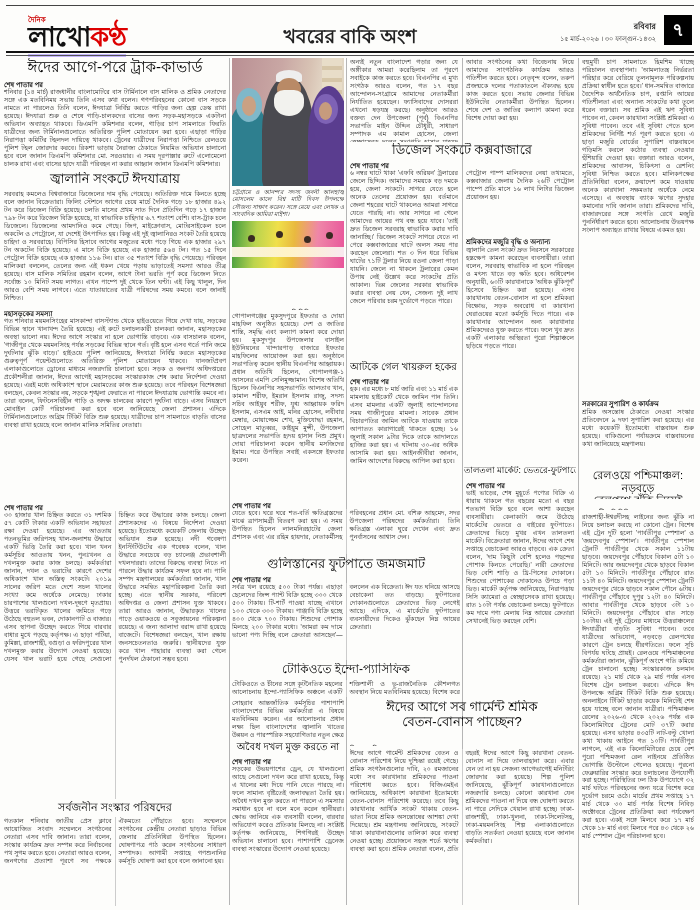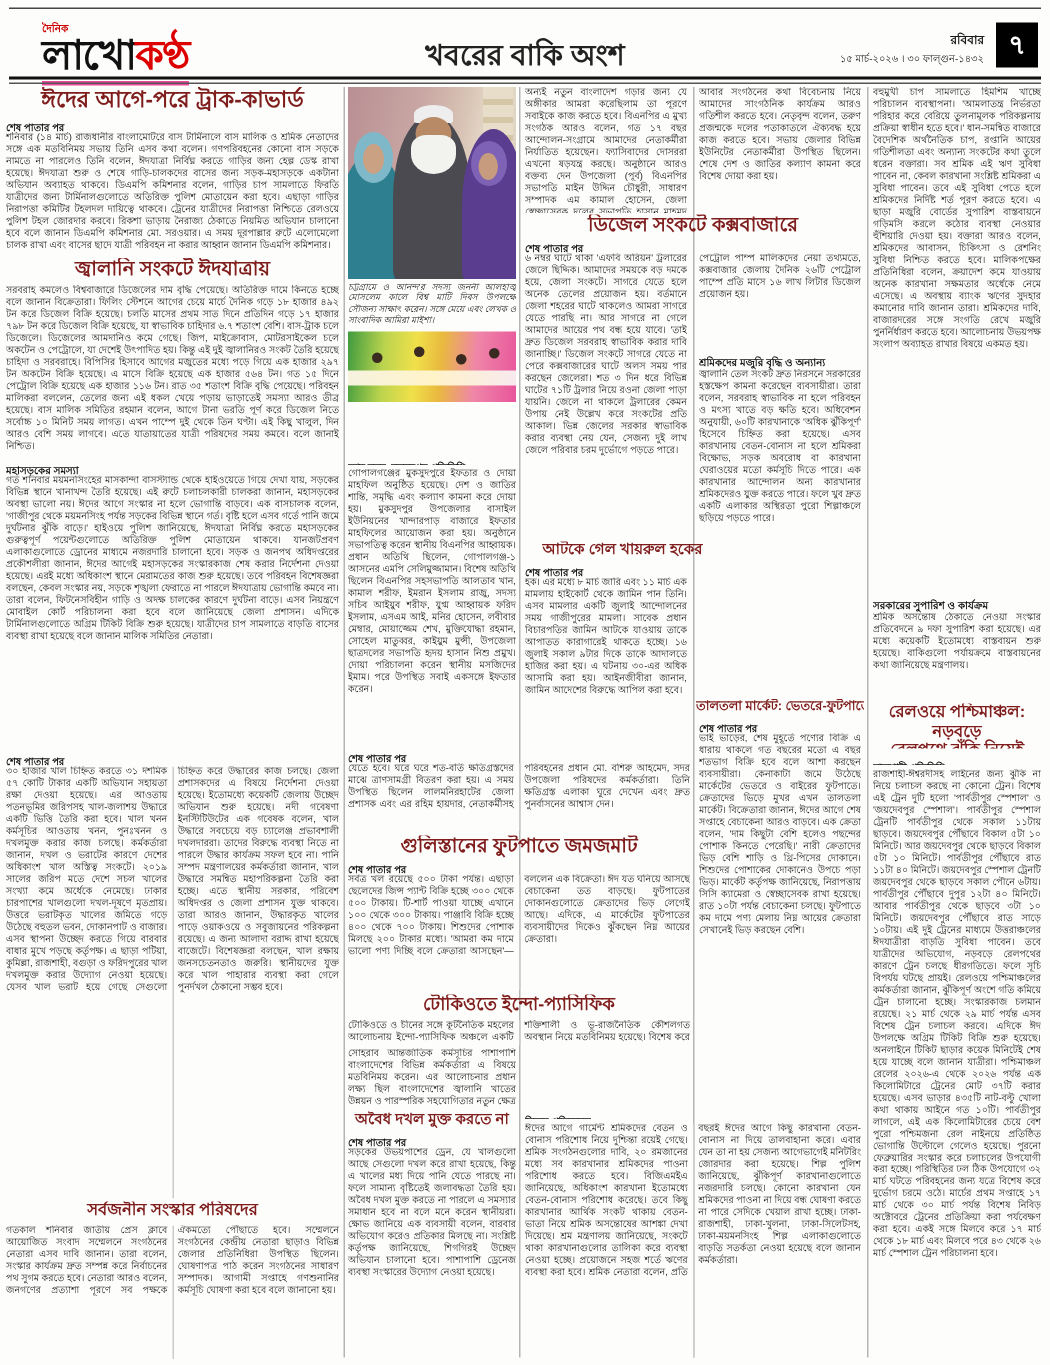--- a/index.html
+++ b/index.html
@@ -3,35 +3,35 @@
 <meta charset="utf-8">
 <style>
   html,body{margin:0;padding:0;background:#e9e9e9;}
   #page{position:relative;width:700px;height:910px;background:#fdfdfb;margin:0 auto;
         font-family:"Liberation Sans",sans-serif;color:#1a1a1a;overflow:hidden;
         box-shadow:0 0 4px rgba(0,0,0,.4);}
   .topline{position:absolute;left:6px;right:6px;top:5px;border-top:1px solid #444;}
   
   .logo{position:absolute;left:28px;top:16px;line-height:1;}
   .logo .daily{color:#c00;font-size:7px;font-weight:bold;display:block;margin-bottom:1px;}
-  .logo .big{font-size:27px;font-weight:bold;letter-spacing:-1px;border-bottom:3px solid #ec4899;padding-bottom:2px;}
+  .logo .big{font-size:27px;font-weight:bold;letter-spacing:-1px;border-bottom:3px solid #c4b5fd;padding-bottom:2px;}
   .logo .black{color:#111;} .logo .red{color:#d00;}
   .sectitle{position:absolute;left:0;right:0;top:22px;text-align:center;font-size:19px;font-weight:bold;color:#222;}
   .datebox{position:absolute;right:44px;top:20px;text-align:right;}
   .datebox .day{font-size:8px;font-weight:bold;}
   .datebox .date{font-size:6.6px;color:#222;}
   .pagenum{position:absolute;right:8px;top:15px;width:28px;height:30px;background:#000;color:#fff;
            font-size:18px;font-weight:bold;text-align:center;line-height:30px;}
   .hrule{position:absolute;left:6px;right:6px;top:51px;border-top:2.5px solid #111;}
   .hrule2{position:absolute;left:6px;right:6px;top:55px;border-top:0.75px solid #555;}
   
   .vrule{position:absolute;top:58px;height:847px;width:1px;background:#b5b5b5;}
   
   .abs{position:absolute;overflow:hidden;}
-  .headline{font-weight:bold;color:#7f1d1d;text-align:center;line-height:1.15;white-space:pre-line;}
+  .headline{font-weight:normal;color:#000000;text-align:center;line-height:1.15;white-space:pre-line;}
   .h15{font-size:15px;} .h13{font-size:13px;} .h12{font-size:12px;} .h11{font-size:11px;}
   .h10{font-size:10px;} .h9{font-size:8.6px;white-space:nowrap;}
   .cont{font-size:6.6px;font-weight:bold;color:#111;}
   .byline{font-size:6.6px;font-weight:bold;color:#111;border-bottom:0.75px solid #333;display:inline-block;padding-bottom:1px;}
   .body{font-size:6.3px;line-height:1.27;text-align:justify;color:#222;word-break:break-word;}
   .cols2{column-count:2;column-gap:7px;column-rule:1px solid #ccc;}
   .subhead{font-size:6.8px;font-weight:bold;color:#111;}
   
   .photo1{background:linear-gradient(100deg,#b98f93 0%,#c9a7a4 38%,#d8c3b4 60%,#e6dccb 75%,#d9cdb8 100%);}
   .fig{position:absolute;border-radius:50% 50% 8% 8%;}
@@ -136,28 +136,30 @@
   <div class="abs body" style="left:466px;top:58px;width:108px;height:84px">আবার সংগঠনের কথা বিবেচনায় নিয়ে আমাদের সাংগঠনিক কার্যক্রম আরও গতিশীল করতে হবে। নেতৃবৃন্দ বলেন, তরুণ প্রজন্মকে দলের পতাকাতলে ঐক্যবদ্ধ হয়ে কাজ করতে হবে। সভায় জেলার বিভিন্ন ইউনিটের নেতাকর্মীরা উপস্থিত ছিলেন। শেষে দেশ ও জাতির কল্যাণ কামনা করে বিশেষ দোয়া করা হয়।</div>
 
   <div class="abs headline h13" style="left:350px;top:143px;width:224px;height:16px">ডিজেল সংকটে কক্সবাজারে</div>
   <div class="abs cont" style="left:350px;top:160px;width:100px">শেষ পাতার পর</div>
   <div class="abs body" style="left:350px;top:169px;width:108px;height:190px">৬ নম্বর ঘাটে থাকা 'এফবি অরিয়ন' ট্রলারের জেলে ছিদ্দিক। আমাদের সময়কে বড় দমকে হয়ে, জেলা সংকটে। সাগরে যেতে হলে অনেক তেলের প্রয়োজন হয়। বর্তমানে জেলা শহরের ঘাটে থাকলেও আমরা সাগরে যেতে পারছি না। আর সাগরে না গেলে আমাদের আয়ের পথ বন্ধ হয়ে যাবে। 'তাই দ্রুত ডিজেল সরবরাহ স্বাভাবিক করার দাবি জানাচ্ছি।' ডিজেল সংকটে সাগরে যেতে না পেরে কক্সবাজারের ঘাটে অলস সময় পার করছেন জেলেরা। শত ৩ দিন ধরে বিভিন্ন ঘাটের ৭১টি ট্রলার নিয়ে রওনা জেলা পাড়া যায়নি। জেলে না থাকলে ট্রলারের কেমন উপায় নেই উল্লেখ করে সংকটের প্রতি আকাল। ভিন্ন জেলের সরকার স্বাভাবিক করার ব্যবস্থা নেয় যেন, সেজন্য দুই লাখ জেলে পরিবার চরম দুর্ভোগে পড়তে পারে।</div>
 
   <div class="abs body" style="left:466px;top:169px;width:108px;height:65px">পেট্রোল পাম্প মালিকদের নেয়া তথ্যমতে, কক্সবাজার জেলায় দৈনিক ২৬টি পেট্রোল পাম্পে প্রতি মাসে ১৬ লাখ লিটার ডিজেল প্রয়োজন হয়।</div>
   <div class="abs subhead" style="left:466px;top:236px;width:108px">শ্রমিকদের মজুরি বৃদ্ধি ও অন্যান্য</div>
   <div class="abs body" style="left:466px;top:246px;width:108px;height:216px">জ্বালানি তেল সংকট দ্রুত নিরসনে সরকারের হস্তক্ষেপ কামনা করেছেন ব্যবসায়ীরা। তারা বলেন, সরবরাহ স্বাভাবিক না হলে পরিবহন ও মৎস্য খাতে বড় ক্ষতি হবে। অধিবেশন অনুযায়ী, ৬০টি কারখানাকে 'অধিক ঝুঁকিপূর্ণ' হিসেবে চিহ্নিত করা হয়েছে। এসব কারখানায় বেতন-বোনাস না হলে শ্রমিকরা বিক্ষোভ, সড়ক অবরোধ বা কারখানা ঘেরাওয়ের মতো কর্মসূচি দিতে পারে। এক কারখানার আন্দোলন অন্য কারখানার শ্রমিকদেরও যুক্ত করতে পারে। ফলে খুব দ্রুত একটি এলাকার অস্থিরতা পুরো শিল্পাঞ্চলে ছড়িয়ে পড়তে পারে।</div>
 
-  <div class="abs headline h10" style="left:350px;top:361px;width:130px;height:13px;white-space:nowrap;text-align:center">আটকে গেল খায়রুল হকের</div>
+  <div class="abs headline h10" style="left:350px;top:361px;width:130px;height:13px;white-space:nowrap;text-align:left">আটকে গেল খায়রুল হকের</div>
   <div class="abs cont" style="left:350px;top:376px;width:100px">শেষ পাতার পর</div>
   <div class="abs body" style="left:350px;top:385px;width:108px;height:96px">হক। এর মধ্যে ৮ মার্চ জারি এবং ১১ মার্চ এক মামলায় হাইকোর্ট থেকে জামিন পান তিনি। এসব মামলার একটি জুলাই আন্দোলনের সময় গাজীপুরের মামলা। সাবেক প্রধান বিচারপতির জামিন আটকে যাওয়ায় তাকে আপাতত কারাগারেই থাকতে হচ্ছে। ১৬ জুলাই সকাল ৯টার দিকে তাকে আদালতে হাজির করা হয়। এ ঘটনায় ৩০-এর অধিক আসামি করা হয়। আইনজীবীরা জানান, জামিন আদেশের বিরুদ্ধে আপিল করা হবে।</div>
 
   <div class="abs headline h9" style="left:464px;top:466px;width:112px;height:12px">তালতলা মার্কেট: ভেতরে-ফুটপাতে</div>
   <div class="abs cont" style="left:466px;top:480px;width:100px">শেষ পাতার পর</div>
   <div class="abs body" style="left:466px;top:489px;width:108px;height:208px">ভাই ভাড়ের, শেষ মুহূর্তে পণ্যের বিক্রি এ ধারায় থাকলে গত বছরের মতো এ বছর শতভাগ বিক্রি হবে বলে আশা করছেন ব্যবসায়ীরা। কেনাকাটা জমে উঠেছে মার্কেটের ভেতরে ও বাইরের ফুটপাতে। ক্রেতাদের ভিড়ে মুখর এখন তালতলা মার্কেট। বিক্রেতারা জানান, ঈদের আগে শেষ সপ্তাহে বেচাকেনা আরও বাড়বে। এক ক্রেতা বলেন, 'দাম কিছুটা বেশি হলেও পছন্দের পোশাক কিনতে পেরেছি।' নারী ক্রেতাদের ভিড় বেশি শাড়ি ও থ্রি-পিসের দোকানে। শিশুদের পোশাকের দোকানেও উপচে পড়া ভিড়। মার্কেট কর্তৃপক্ষ জানিয়েছে, নিরাপত্তায় সিসি ক্যামেরা ও স্বেচ্ছাসেবক রাখা হয়েছে। রাত ১০টা পর্যন্ত বেচাকেনা চলছে। ফুটপাতে কম দামে পণ্য মেলায় নিম্ন আয়ের ক্রেতারা সেখানেই ভিড় করছেন বেশি।</div>
 
+  <div class="abs headline h13" style="left:350px;top:700px;width:224px;height:34px">ঈদের আগে সব গার্মেন্ট শ্রমিক
+বেতন-বোনাস পাচ্ছেন?</div>
   <div class="abs" style="left:350px;top:737px;width:224px;height:9px"><span class="byline">নিজস্ব প্রতিবেদক</span></div>
   <div class="abs body cols2" style="left:350px;top:749px;width:224px;height:156px">ঈদের আগে গার্মেন্ট শ্রমিকদের বেতন ও বোনাস পরিশোধ নিয়ে দুশ্চিন্তা রয়েই গেছে। শ্রমিক সংগঠনগুলোর দাবি, ২০ রমজানের মধ্যে সব কারখানার শ্রমিকদের পাওনা পরিশোধ করতে হবে। বিজিএমইএ জানিয়েছে, অধিকাংশ কারখানা ইতোমধ্যে বেতন-বোনাস পরিশোধ করেছে। তবে কিছু কারখানার আর্থিক সংকট থাকায় বেতন-ভাতা নিয়ে শ্রমিক অসন্তোষের আশঙ্কা দেখা দিয়েছে। শ্রম মন্ত্রণালয় জানিয়েছে, সংকটে থাকা কারখানাগুলোর তালিকা করে ব্যবস্থা নেওয়া হচ্ছে। প্রয়োজনে সহজ শর্তে ঋণের ব্যবস্থা করা হবে। শ্রমিক নেতারা বলেন, প্রতি বছরই ঈদের আগে কিছু কারখানা বেতন-বোনাস না দিয়ে তালবাহানা করে। এবার যেন তা না হয় সেজন্য আগেভাগেই মনিটরিং জোরদার করা হয়েছে। শিল্প পুলিশ জানিয়েছে, ঝুঁকিপূর্ণ কারখানাগুলোতে নজরদারি চলছে। কোনো কারখানা যেন শ্রমিকদের পাওনা না দিয়ে বন্ধ ঘোষণা করতে না পারে সেদিকে খেয়াল রাখা হচ্ছে। ঢাকা-রাজশাহী, ঢাকা-খুলনা, ঢাকা-সিলেটসহ, ঢাকা-ময়মনসিংহ শিল্প এলাকাগুলোতে বাড়তি সতর্কতা নেওয়া হয়েছে বলে জানান কর্মকর্তারা।</div>
 
   <div class="abs body" style="left:582px;top:58px;width:112px;height:338px">বহুমুখী চাপ সামলাতে হিমশিম খাচ্ছে পরিচালন ব্যবস্থাপনা। 'আমলাতন্ত্র নির্ভরতা পরিহার করে বেরিয়ে তুলনামূলক পরিকল্পনায় প্রক্রিয়া স্বাধীন হতে হবে।' ধান-সমন্বিত বাজারে বৈদেশিক অর্থনৈতিক চাপ, রপ্তানি আয়ের গতিশীলতা এবং অন্যান্য সংকটের কথা তুলে ধরেন বক্তারা। সব শ্রমিক এই ঋণ সুবিধা পাবেন না, কেবল কারখানা সংশ্লিষ্ট শ্রমিকরা এ সুবিধা পাবেন। তবে এই সুবিধা পেতে হলে শ্রমিকদের নির্দিষ্ট শর্ত পূরণ করতে হবে। এ ছাড়া মজুরি বোর্ডের সুপারিশ বাস্তবায়নে গড়িমসি করলে কঠোর ব্যবস্থা নেওয়ার হুঁশিয়ারি দেওয়া হয়। বক্তারা আরও বলেন, শ্রমিকদের আবাসন, চিকিৎসা ও রেশনিং সুবিধা নিশ্চিত করতে হবে। মালিকপক্ষের প্রতিনিধিরা বলেন, ক্রয়াদেশ কমে যাওয়ায় অনেক কারখানা সক্ষমতার অর্ধেকে নেমে এসেছে। এ অবস্থায় ব্যাংক ঋণের সুদহার কমানোর দাবি জানান তারা। শ্রমিকদের দাবি, বাজারদরের সঙ্গে সংগতি রেখে মজুরি পুনর্নির্ধারণ করতে হবে। আলোচনায় উভয়পক্ষ সংলাপ অব্যাহত রাখার বিষয়ে একমত হয়।</div>
   <div class="abs subhead" style="left:582px;top:398px;width:112px">সরকারের সুপারিশ ও কার্যক্রম</div>
   <div class="abs body" style="left:582px;top:408px;width:112px;height:58px">শ্রমিক অসন্তোষ ঠেকাতে নেওয়া সংস্কার প্রতিবেদনে ৯ দফা সুপারিশ করা হয়েছে। এর মধ্যে কয়েকটি ইতোমধ্যে বাস্তবায়ন শুরু হয়েছে। বাকিগুলো পর্যায়ক্রমে বাস্তবায়নের কথা জানিয়েছে মন্ত্রণালয়।</div>
 
   <div class="abs headline h11" style="left:582px;top:469px;width:112px;height:30px">রেলওয়ে পশ্চিমাঞ্চল: নড়বড়ে
 রেলপথে ঝুঁকি নিয়েই ঈদযাত্রা</div>
   <div class="abs" style="left:582px;top:501px;width:112px;height:9px"><span class="byline">রাজশাহী প্রতিনিধি</span></div>

